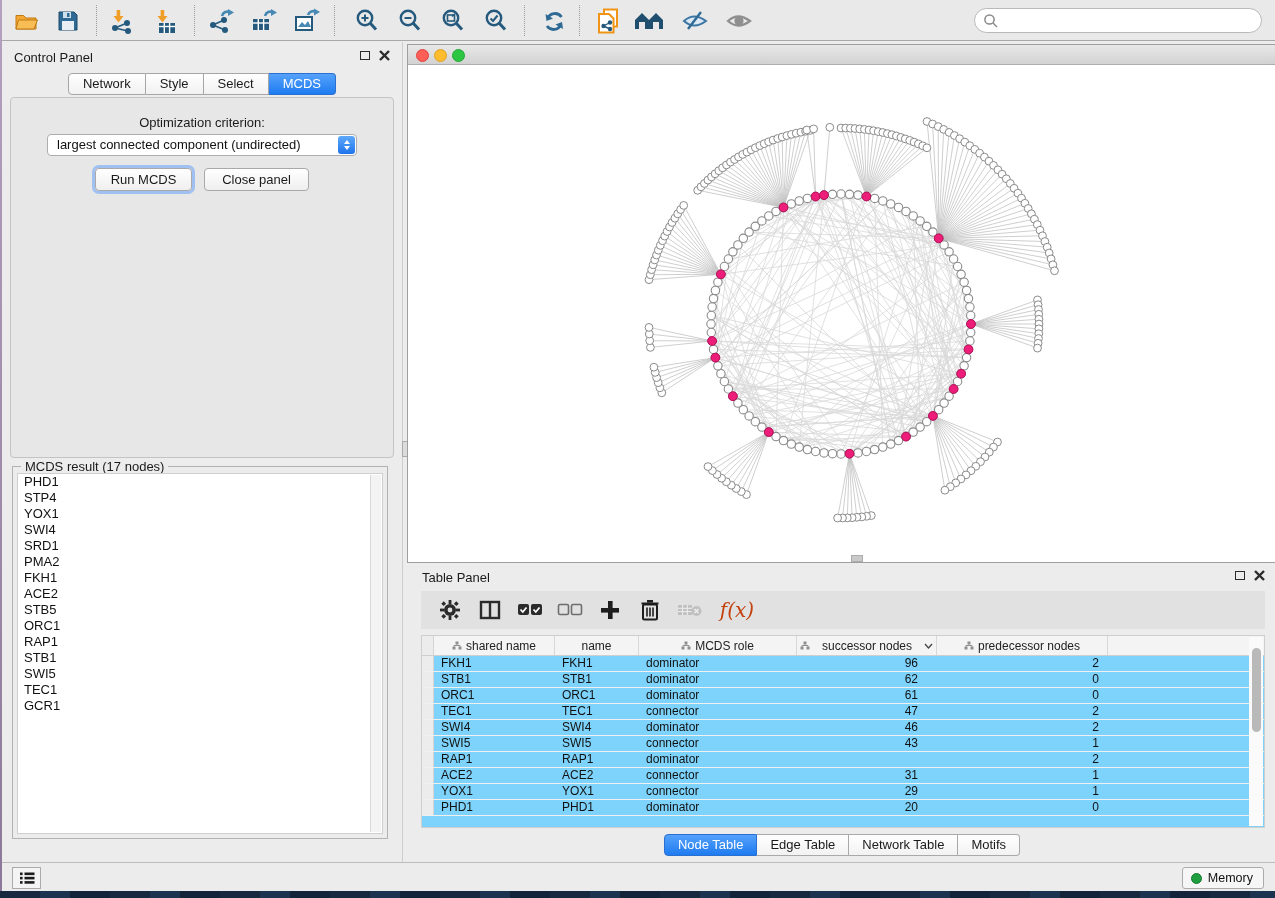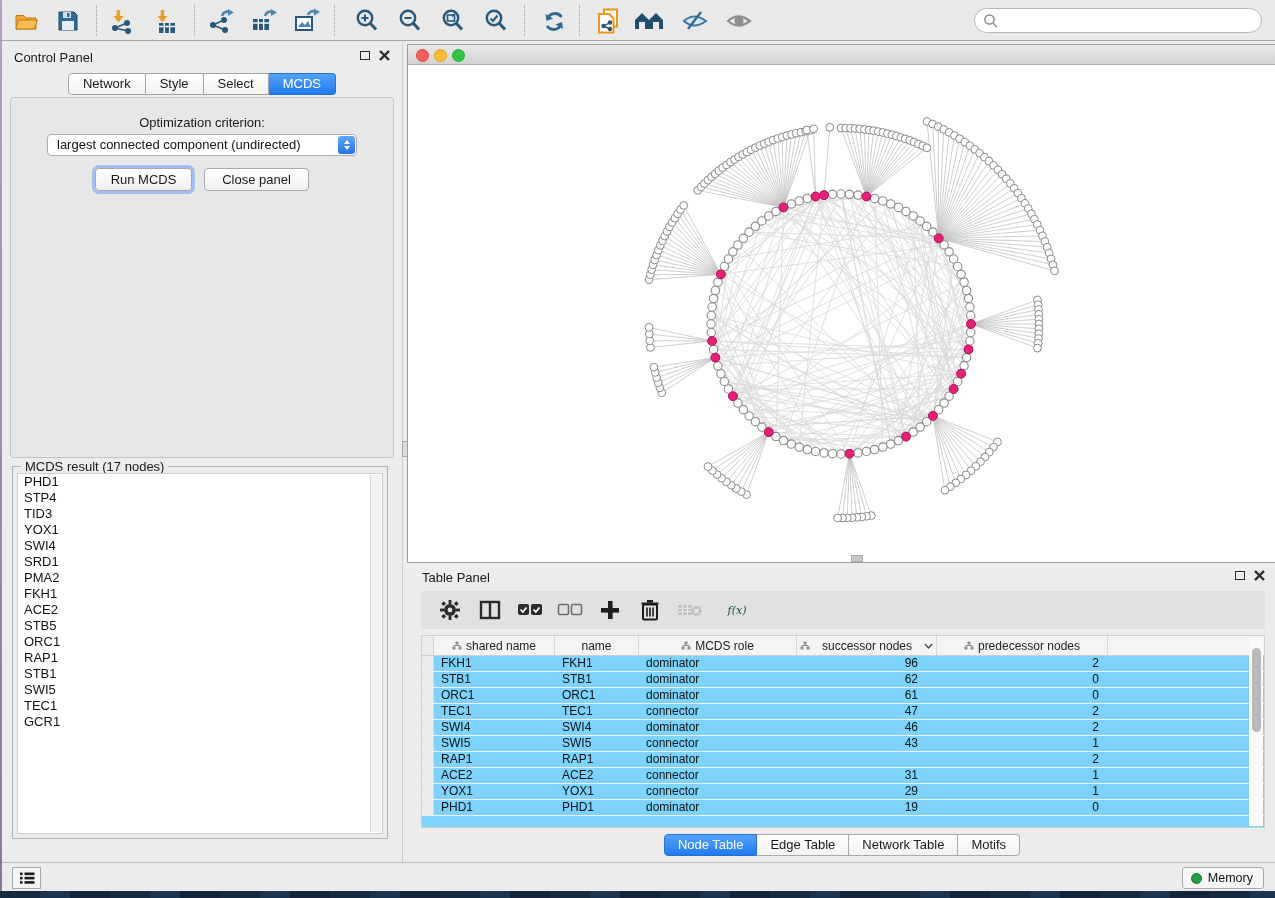--- a/index.html
+++ b/index.html
@@ -61,21 +61,21 @@
     background:linear-gradient(#e8e8e8,#d2d2d2); border-bottom:1px solid #adadad; }
   .traffic { position:absolute; top:3.5px; width:13px; height:13px; border-radius:50%; }
   #net-title { position:absolute; left:0; right:0; top:2px; text-align:center; font-size:13px; font-weight:600; color:#222;margin-top:34px; }
   #net-canvas { position:absolute; left:0; right:0; top:21px; bottom:0; background:#fff; }
   #net-hsplit { position:absolute; left:443px; bottom:0px; width:12px; height:7px; background:#c9c9c9; border:1px solid #adadad; }
 
   
   #table-panel { left:405px; top:565px; width:870px; height:297px; background:#ececec; }
   #tp-toolbar { position:absolute; left:14px; right:12px; top:26px; height:38px; background:#e1e1e1; display:flex; align-items:center; gap:10px; padding-left:14px; }
   .tp-icon { width:30px; height:28px; display:flex; align-items:center; justify-content:center; }
-  #fx-label { font-family:"DejaVu Serif", serif; font-style:italic; font-size:11px; color:#14532d; }
+  #fx-label { font-family:"DejaVu Serif", serif; font-style:italic; font-size:20px; color:#c2410c; }
   #tp-table { position:absolute; left:14px; right:12px; top:70px; height:193px; background:#7dd3fc; border:1px solid #cfcfcf; overflow:hidden; }
   #tp-head { display:flex; height:20px; background:#f4f4f4; border-bottom:1px solid #cfcfcf; }
   .th { display:flex; align-items:center; justify-content:center; gap:4px; font-size:12px; color:#222;
     border-right:1px solid #d8d8d8; height:100%; }
   .gutter { width:12px; background:#ececec; border-right:1px solid #d4d4d4; height:100%; }
   .tr { display:flex; height:16px; border-bottom:1px solid #f0f0f0; }
   .td { font-size:12px; color:#111; line-height:15px; border-right:1px solid transparent; white-space:nowrap; overflow:hidden; }
   #tp-scroll { position:absolute; top:1px; bottom:1px; right:1px; width:14px; background:#fafafa; }
   #tp-thumb { position:absolute; top:11px; right:2.5px; width:9px; height:84px; border-radius:4.5px; background:#b9b9b9; }
   #tp-tabs { position:absolute; left:0; right:0; top:269px; display:flex; justify-content:center; }
@@ -282,21 +282,20 @@
       <div class="push-btn" id="run-btn">Run MCDS</div>
       <div class="push-btn" id="closepanel-btn">Close panel</div>
     </div>
 
     <div id="result-group">
       <div id="result-legend">MCDS result (17 nodes)</div>
       <div id="result-list">
         <div id="result-items">
             <div class="result-item">PHD1</div>
             <div class="result-item">STP4</div>
-            <div class="result-item">TID3</div>
             <div class="result-item">YOX1</div>
             <div class="result-item">SWI4</div>
             <div class="result-item">SRD1</div>
             <div class="result-item">PMA2</div>
             <div class="result-item">FKH1</div>
             <div class="result-item">ACE2</div>
             <div class="result-item">STB5</div>
             <div class="result-item">ORC1</div>
             <div class="result-item">RAP1</div>
             <div class="result-item">STB1</div>
@@ -1153,21 +1152,21 @@
             <div class="td" style="width: 84px; padding-left: 7px;">YOX1</div>
             <div class="td" style="width: 158px; padding-left: 7px;">connector</div>
             <div class="td" style="width: 140px; text-align: right; padding-right: 18px;">29</div>
             <div class="td" style="width: 171px; text-align: right; padding-right: 8px;">1</div>
           </div>
           <div class="tr">
             <div class="gutter"></div>
             <div class="td" style="width: 121px; padding-left: 7px;">PHD1</div>
             <div class="td" style="width: 84px; padding-left: 7px;">PHD1</div>
             <div class="td" style="width: 158px; padding-left: 7px;">dominator</div>
-            <div class="td" style="width: 140px; text-align: right; padding-right: 18px;">19</div>
+            <div class="td" style="width: 140px; text-align: right; padding-right: 18px;">20</div>
             <div class="td" style="width: 171px; text-align: right; padding-right: 8px;">0</div>
           </div>
         </div>
       <div id="tp-scroll">
           <div id="tp-thumb"></div>
         </div>
     </div>
 
     <div id="tp-tabs">
         <div class="tp-tab sel">Node Table</div>

